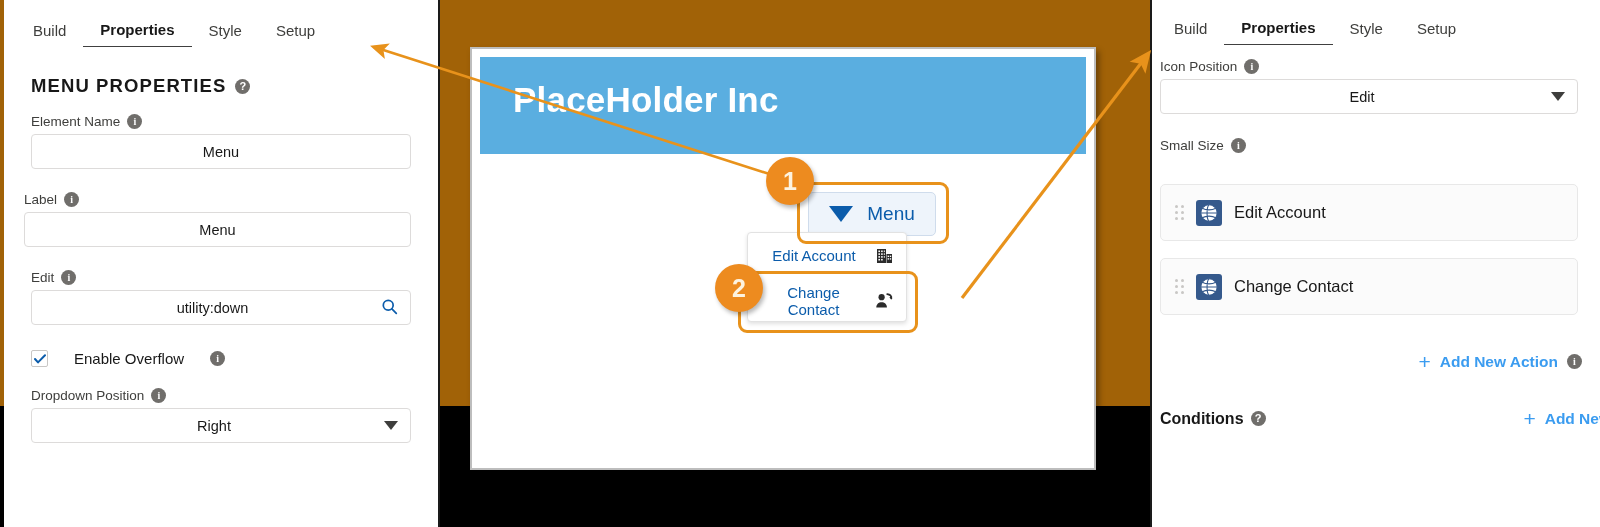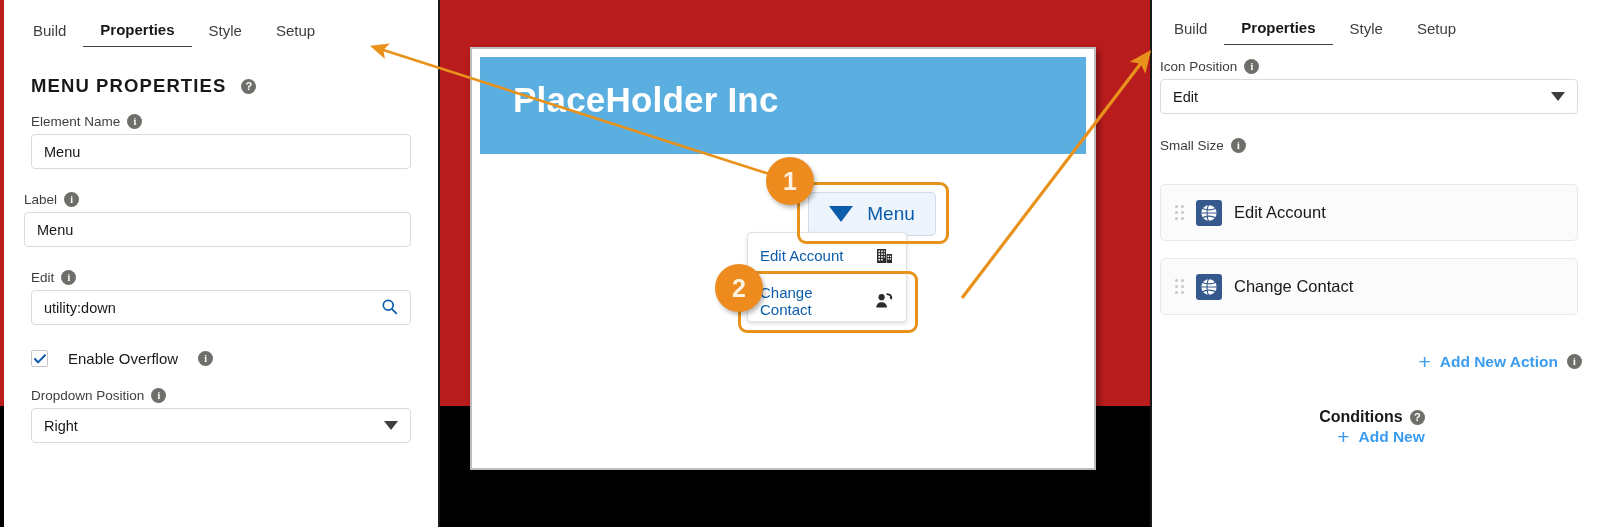--- a/index.html
+++ b/index.html
@@ -2,21 +2,21 @@
 <html><head>
 <meta charset="utf-8">
 <style>
   * { box-sizing: border-box; margin: 0; padding: 0; }
   html, body {
     width: 1600px; height: 527px;
     background: #000000;
     font-family: "Liberation Sans", sans-serif;
     overflow: hidden;
   }
-  .stage { position: relative; width: 1600px; height: 406px; background: #b91c1c; }
+  .stage { position: relative; width: 1600px; height: 406px; background: #a16207; text-align: center; }
 
   
   .panel {
     position: absolute; top: 0; height: 527px;
     background: #ffffff;
     overflow: hidden;
   }
   .panel-left  { left: 4px;    width: 436px; border-right: 2px solid #1a1a1a; }
   .panel-right { left: 1150px; width: 450px; border-left: 2px solid #1a1a1a; }
 
@@ -55,21 +55,21 @@
   }
   .icon-help { background: #706e6b; font-family: "Liberation Sans", sans-serif; font-size: 11px; }
 
   .caret-down {
     width: 0; height: 0; border-left: 7px solid transparent;
     border-right: 7px solid transparent; border-top: 9px solid #3e3e3c;
   }
   .search-ico { color: #0b5cab; }
 
   
-  .cbrow { display: flex; align-items: center; gap: 20px; }
+  .cbrow { display: flex; align-items: center; gap: 26px; }
   .cbox {
     width: 17px; height: 17px; border: 1px solid #c9c7c5; border-radius: 2px;
     background: #fff; display: flex; align-items: center; justify-content: center;
     flex: none;
   }
   .cbox svg { display: block; }
   .cblabel { font-size: 15px; color: #181818; }
 
   
   .action-row {
@@ -158,21 +158,21 @@
   <div class="panel panel-left">
 
     <div class="tabbar" style="margin:22px 0 0 12px; width:400px;">
       <div class="tabbar-rule"></div>
       <div class="tab">Build</div>
       <div class="tab active">Properties</div>
       <div class="tab">Style</div>
       <div class="tab">Setup</div>
     </div>
 
-    <div style="display:flex;align-items:center;gap:15px;margin:28px 0 0 27px;">
+    <div style="display:flex;align-items:center;gap:9px;margin:28px 0 0 27px;">
       <span style="font-size:18.5px;font-weight:bold;color:#181818;letter-spacing:1.1px;">MENU PROPERTIES</span>
       <span class="icon-help">?</span>
     </div>
 
     <div style="margin:17px 27px 0 27px;">
       <div class="field-label">
         <span>Element Name</span>
         <span class="icon-info">i</span>
       </div>
       <div class="input-box">
@@ -348,21 +348,21 @@
     </div>
 
     <div style="display:flex;align-items:center;justify-content:flex-end;gap:9px;margin:36px 18px 0 8px;">
       <span class="addlink">
         <span class="plus">+</span>
         <span>Add New Action</span>
       </span>
       <span class="icon-info">i</span>
     </div>
 
-    <div style="display:flex;align-items:center;justify-content:space-between;margin:36px 0 17px 8px;padding-right:16px;flex-direction:column;">
+    <div style="display:flex;align-items:center;justify-content:space-between;margin:36px 0 17px 8px;padding-right:7px;">
       <span class="cond-title">
         <span>Conditions</span>
         <span class="icon-help">?</span>
       </span>
       <span class="addlink" style="margin-right:-18px;">
         <span class="plus">+</span>
         <span>Add New</span>
       </span>
     </div>
   </div>

